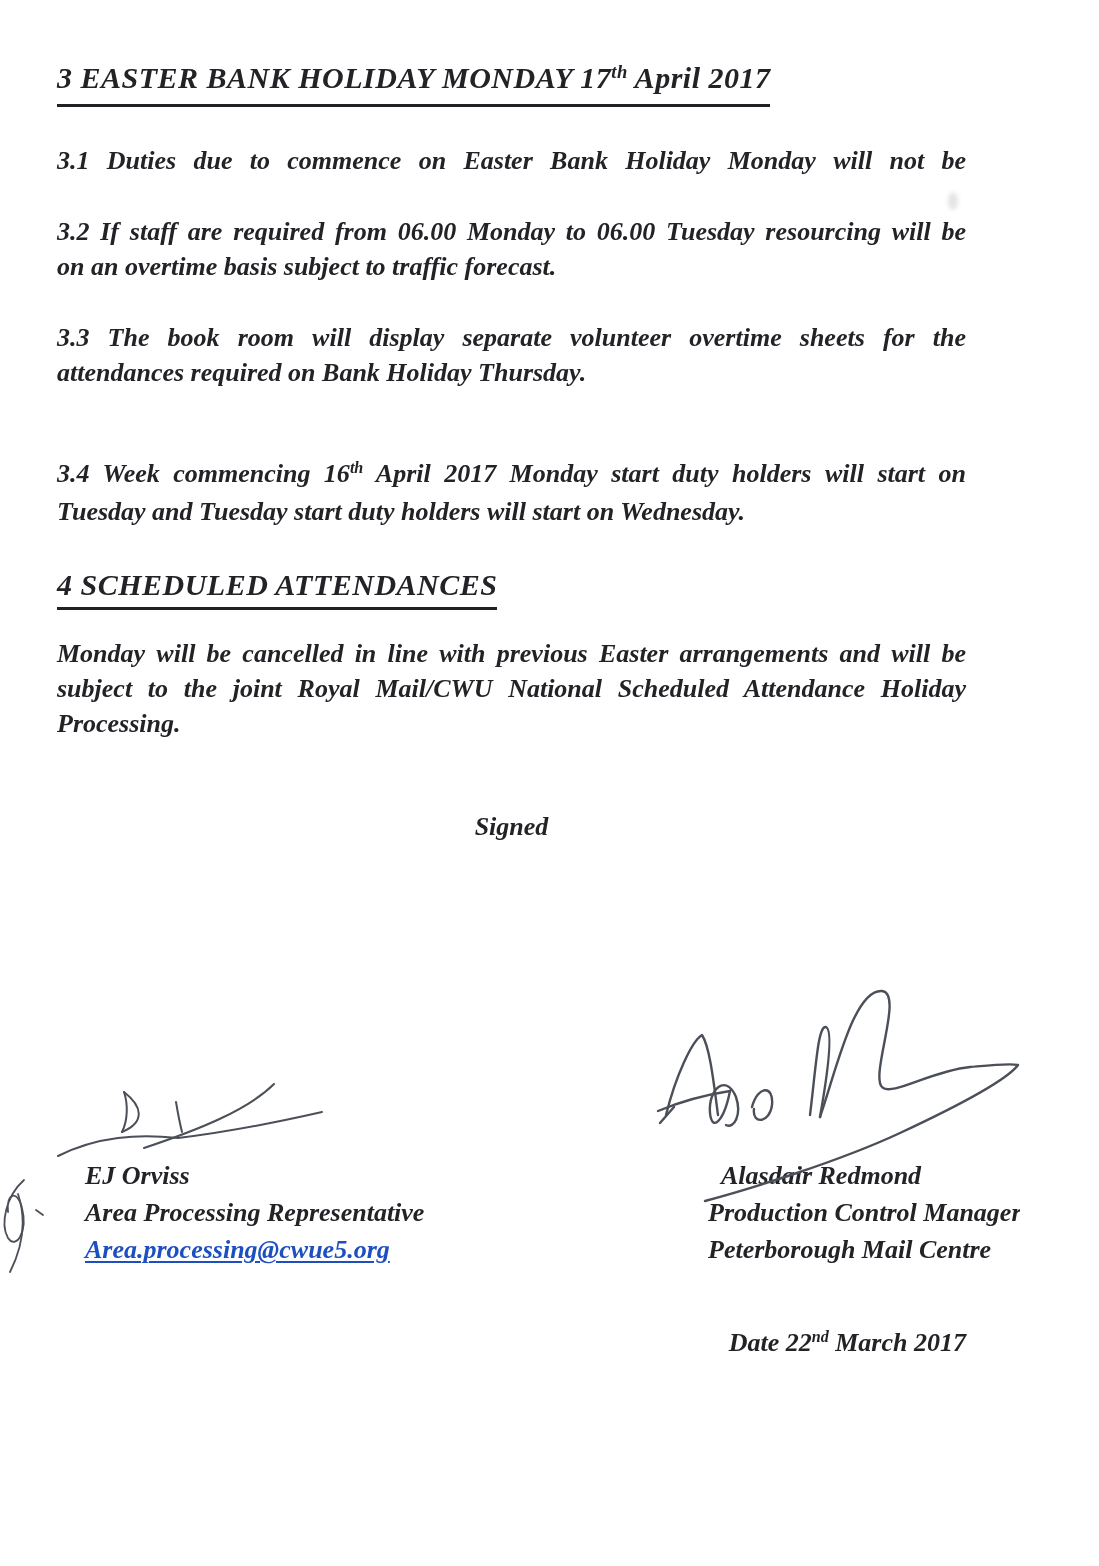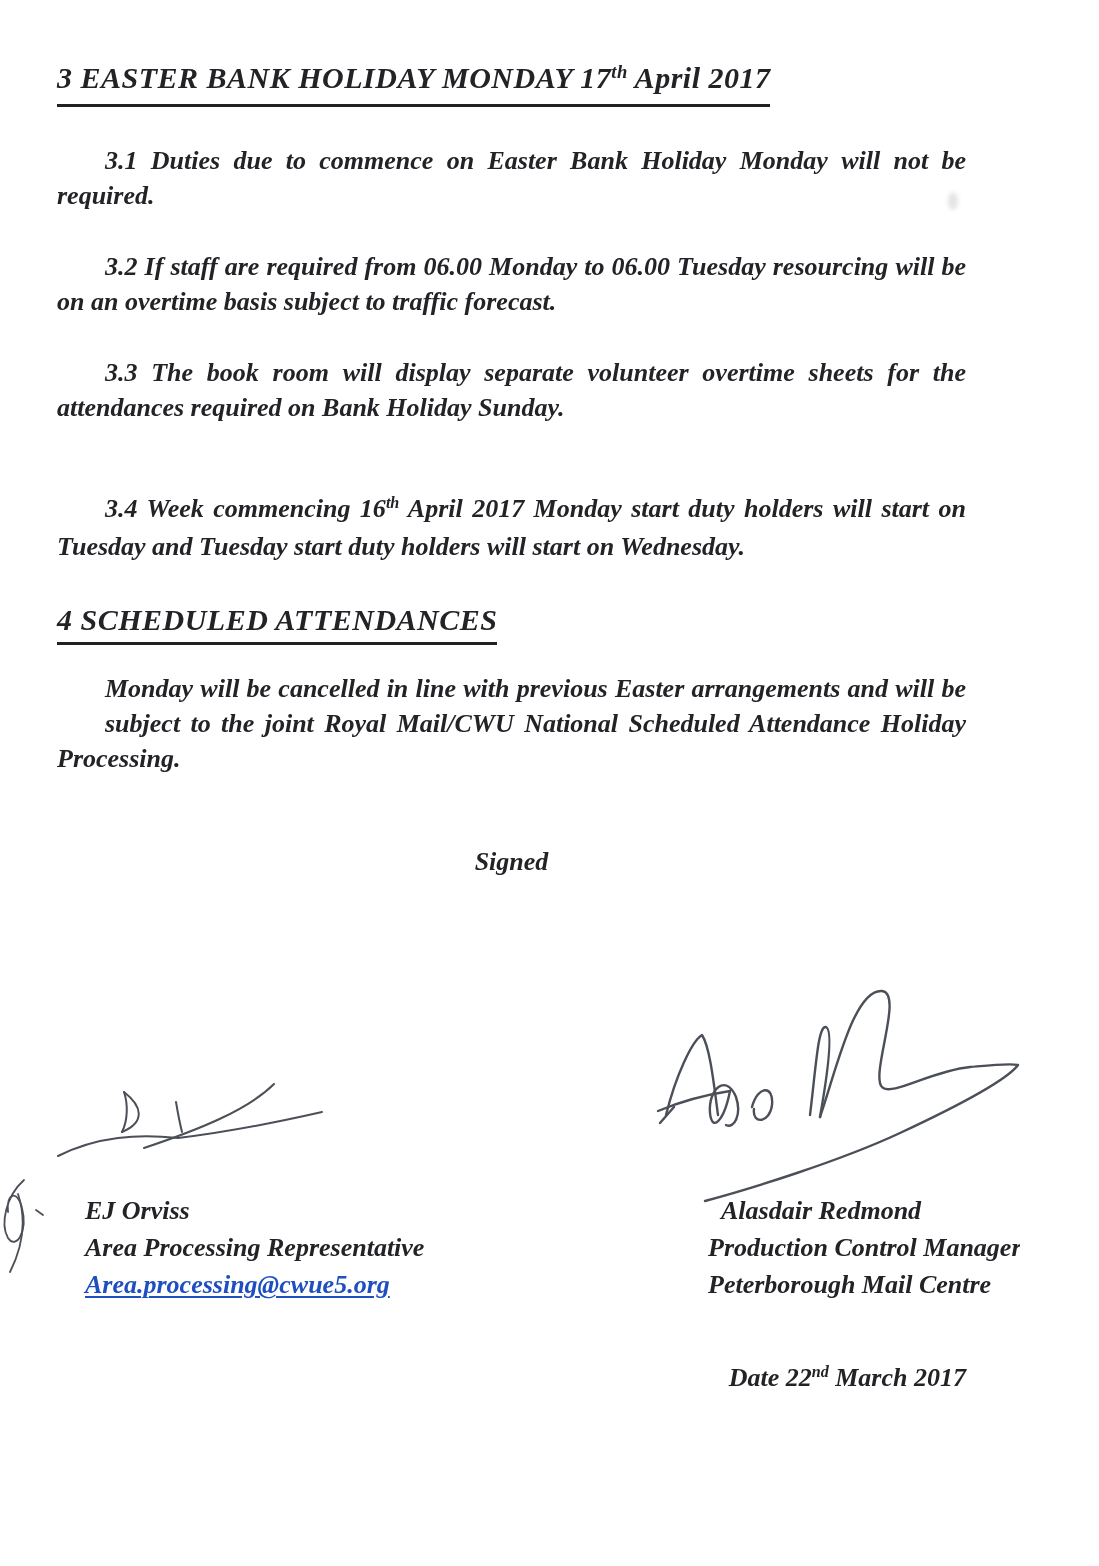--- a/index.html
+++ b/index.html
@@ -40,21 +40,20 @@
     margin: 0;
   }
   .para.mb { margin-bottom: 36px; }
   .para.mb-lg { margin-bottom: 66px; }
   .para.mb-xl { margin-bottom: 68px; }
   .h4gap { margin-bottom: 26px; }
   .jline {
     display: block;
     text-align: justify;
     text-align-last: justify;
-    margin-left: 48px;
   }
   .lline { display: block; }
   sup.ss {
     font-size: 62%;
     vertical-align: baseline;
     position: relative;
     top: -0.55em;
   }
   .signed {
     font-size: 26px;
@@ -118,31 +117,30 @@
 
 <div class="page">
   <div class="smudge"></div>
 
   <div class="content">
 
     <h2 class="heading"><span class="u"><span>3 EASTER BANK HOLIDAY MONDAY 17</span><sup class="ss">th</sup><span> April 2017</span></span></h2>
 
     <p class="para mb">
       <span class="jline">3.1 Duties due to commence on Easter Bank Holiday Monday will not be</span>
-      <span class="lline">required.</span>
     </p>
 
     <p class="para mb">
       <span class="jline">3.2 If staff are required from 06.00 Monday to 06.00 Tuesday resourcing will be</span>
       <span class="lline">on an overtime basis subject to traffic forecast.</span>
     </p>
 
     <p class="para mb-lg">
       <span class="jline">3.3 The book room will display separate volunteer overtime sheets for the</span>
-      <span class="lline">attendances required on Bank Holiday Sunday.</span>
+      <span class="lline">attendances required on Bank Holiday Thursday.</span>
     </p>
 
     <p class="para mb">
       <span class="jline"><span>3.4 Week commencing 16</span><sup class="ss">th</sup><span> April 2017 Monday start duty holders will start on</span></span>
       <span class="lline">Tuesday and Tuesday start duty holders will start on Wednesday.</span>
     </p>
 
     <h2 class="heading h4gap"><span class="u">4 SCHEDULED ATTENDANCES</span></h2>
 
     <p class="para mb-xl">

